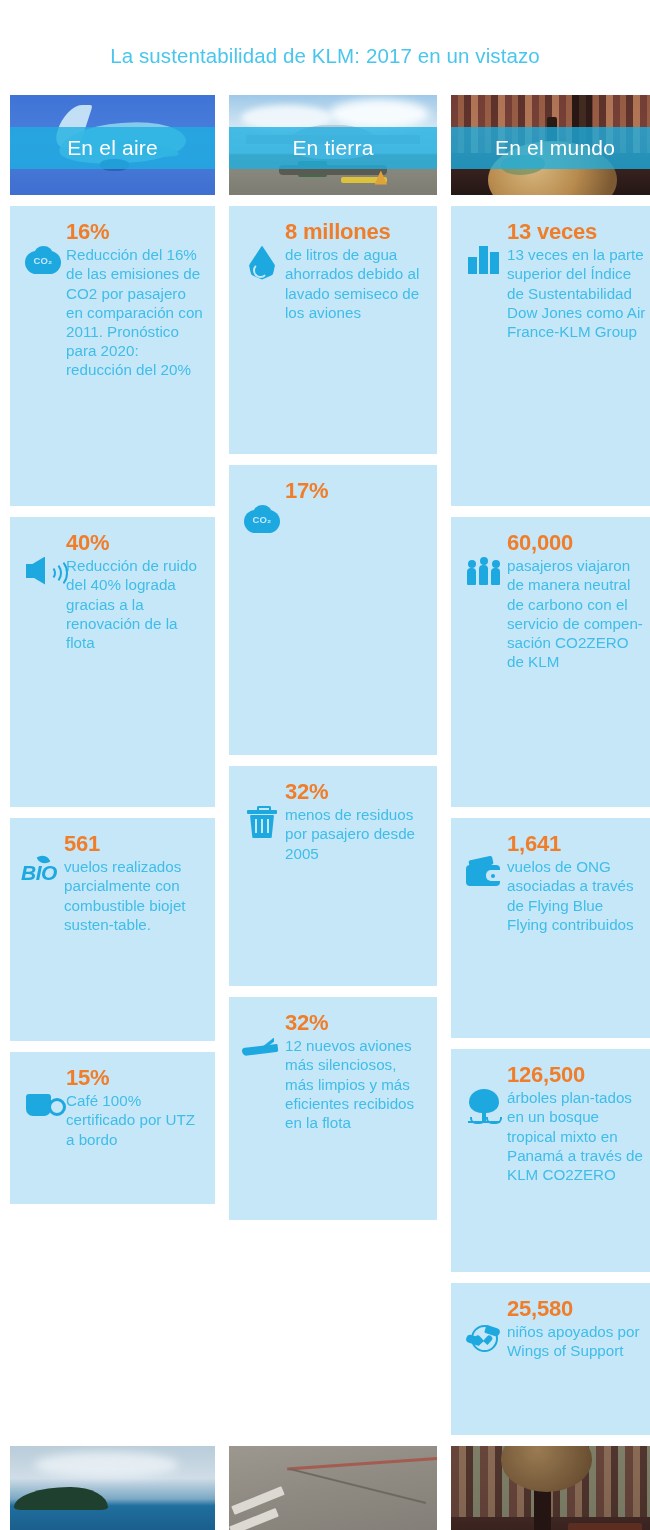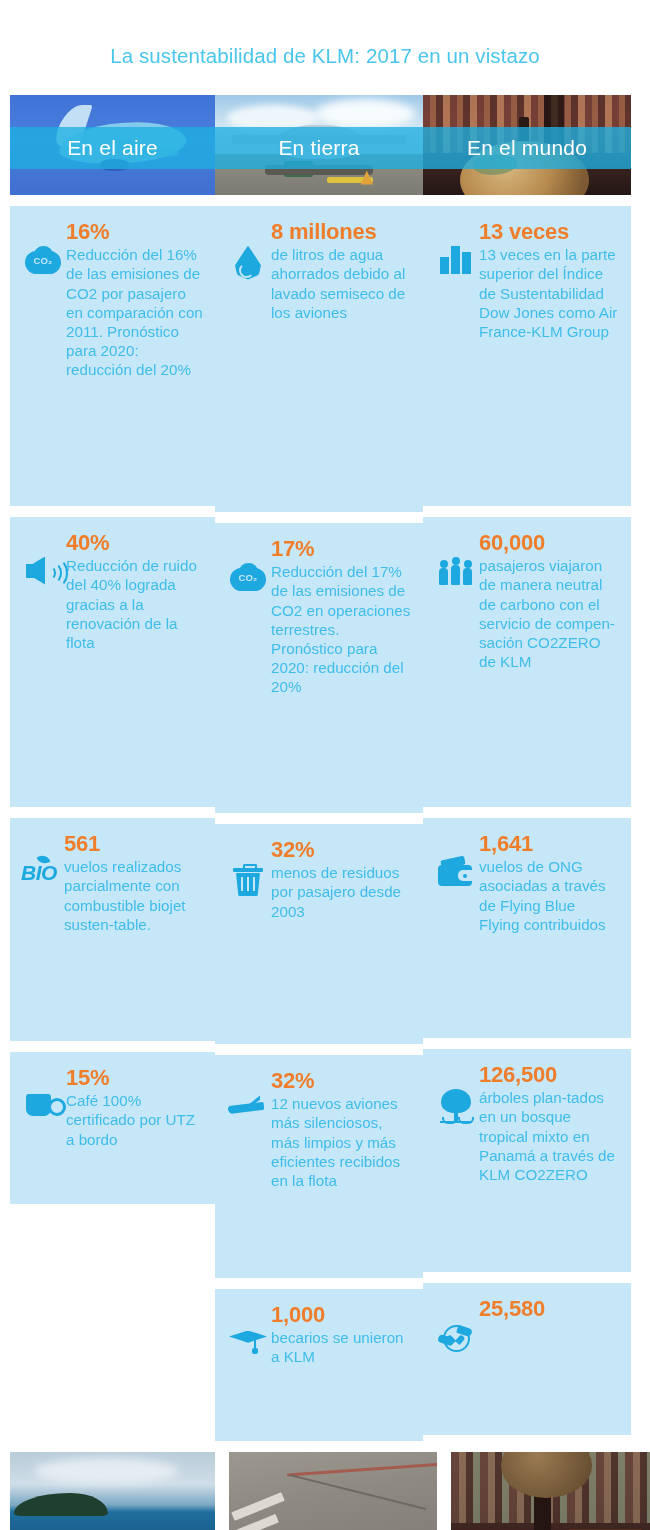--- a/index.html
+++ b/index.html
@@ -23,20 +23,21 @@
     padding-top:46px;
     line-height:1;
   }
 
   
   .grid{
     margin-top:28px;
     padding:0 10px;
     display:grid;
     grid-template-columns:205px 208px 208px;
+    column-gap:14px;
     box-sizing:border-box;
   }
   .col{display:flex;flex-direction:column;}
 
   
   .banner{
     position:relative;
     height:100px;
     overflow:hidden;
     margin-bottom:11px;
@@ -363,21 +364,21 @@
           <div class="truck"></div>
             <div class="gear"></div>
           <div class="yel"></div>
             <div class="cone"></div>
         </div>
         <div class="strip">
           <span>En tierra</span>
         </div>
       </div>
 
-      <div class="card" style="height:306px">
+      <div class="card" style="height:248px">
         <div class="card-inner">
           <div class="icon-wrap">
             <span class="ic ic-drop"></span>
           </div>
           <div class="card-body">
             <p class="stat">8 millones</p>
             <p class="desc">de litros de agua ahorrados debido al lavado semiseco de los aviones</p>
           </div>
         </div>
       </div>
@@ -386,75 +387,59 @@
         <div class="card-inner">
           <div class="icon-wrap">
             <span class="ic ic-co2">
               <i class="cl"></i>
                 <i class="cb"></i>
               <span class="tx">CO₂</span>
             </span>
           </div>
           <div class="card-body">
             <p class="stat">17%</p>
-            <p class="desc">Reducción del 17% de las emisiones de CO2 en operaciones terrestres. Pronóstico para 2020: reducción del 20%</p>
           </div>
         </div>
       </div>
 
       <div class="card" style="height:220px">
         <div class="card-inner">
           <div class="icon-wrap">
             <span class="ic ic-trash">
               <i class="hdl"></i>
                 <i class="lid"></i>
               <i class="bin">
                   <i></i>
                   <i></i>
                   <i></i>
                 </i>
             </span>
           </div>
           <div class="card-body">
             <p class="stat">32%</p>
-            <p class="desc">menos de residuos por pasajero desde 2003</p>
+            <p class="desc">menos de residuos por pasajero desde 2005</p>
           </div>
         </div>
       </div>
 
       <div class="card" style="height:223px">
         <div class="card-inner">
           <div class="icon-wrap">
             <span class="ic ic-plane">
               <i class="pb"></i>
                 <i class="pw"></i>
             </span>
           </div>
           <div class="card-body">
             <p class="stat">32%</p>
             <p class="desc">12 nuevos aviones más silenciosos, más limpios y más eficientes recibidos en la flota</p>
           </div>
         </div>
       </div>
 
-      <div class="card" style="height:152px">
-        <div class="card-inner">
-          <div class="icon-wrap">
-            <span class="ic ic-cap">
-              <i class="top"></i>
-                <i class="tas"></i>
-                <i class="tas2"></i>
-            </span>
-          </div>
-          <div class="card-body">
-            <p class="stat">1,000</p>
-            <p class="desc">becarios se unieron a KLM</p>
-          </div>
-        </div>
-      </div>
     </div>
 
     <div class="col">
       <div class="banner">
         <div class="photo ph-world">
           <div class="shelf"></div>
             <div class="dark"></div>
           <div class="stand"></div>
             <div class="globe"></div>
         </div>
@@ -538,20 +523,21 @@
           <div class="icon-wrap">
             <span class="ic ic-hands">
               <i class="ring"></i>
                 <i class="hrt"></i>
                 <i class="hl"></i>
                 <i class="hr"></i>
             </span>
           </div>
           <div class="card-body">
             <p class="stat">25,580</p>
+            <p class="desc">niños apoyados por Wings of Support</p>
           </div>
         </div>
       </div>
     </div>
 
   </div>
 
   <div class="footstrip">
     <div class="fphoto f-sea">
       <div class="cl"></div>

